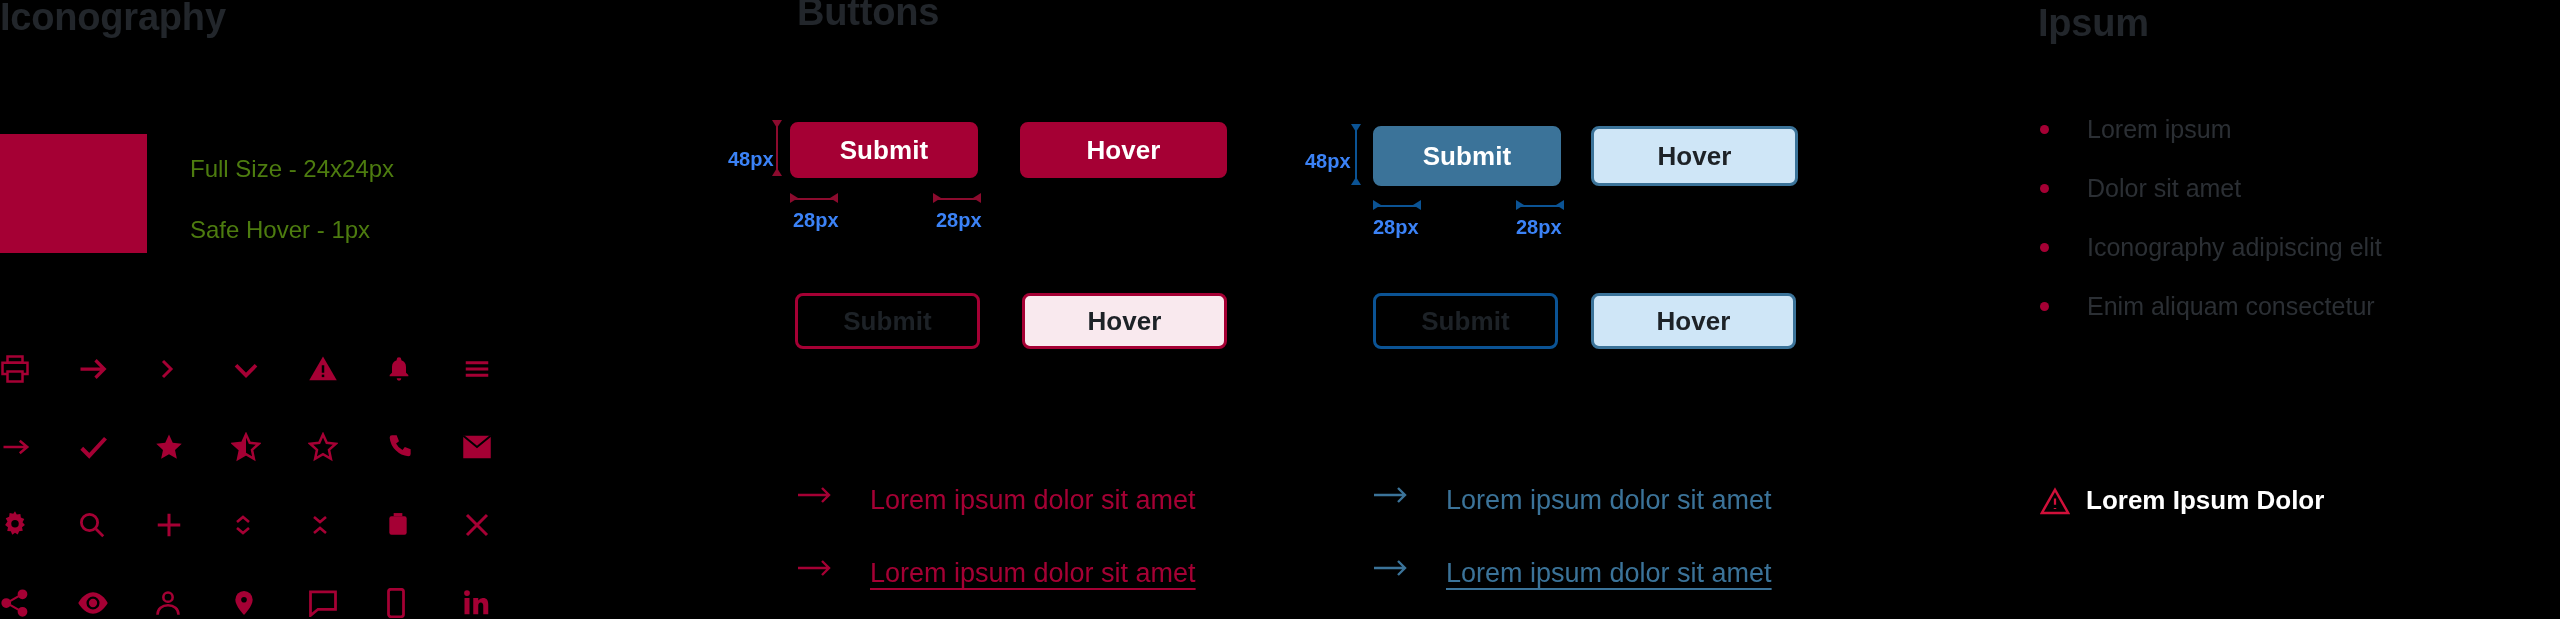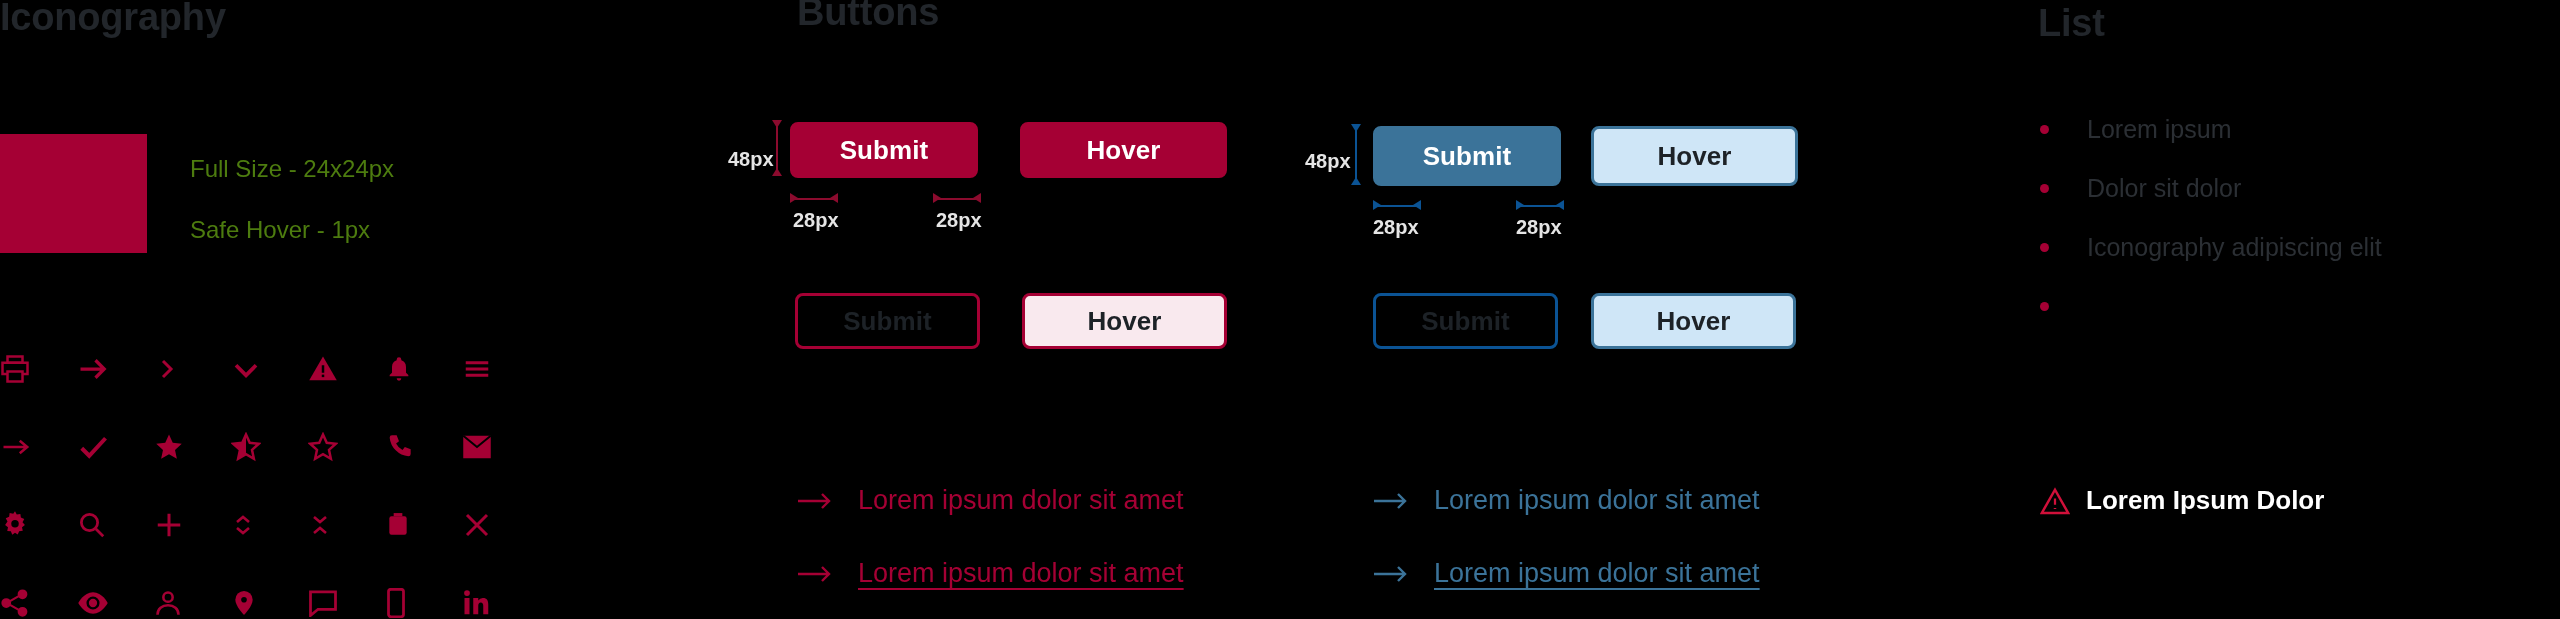--- a/index.html
+++ b/index.html
@@ -80,21 +80,21 @@
   #btn-b-submit { left: 1373px; top: 126px; width: 188px; height: 60px; }
   #btn-b-hover  { left: 1591px; top: 126px; width: 207px; height: 60px; }
   #btn-b-submit-out { left: 1373px; top: 293px; width: 185px; height: 56px; }
   #btn-b-hover-soft { left: 1591px; top: 293px; width: 205px; height: 56px; }
 
   
   .dim-label {
     position: absolute;
     font-size: 20px;
     font-weight: 700;
-    color: #e5e5e5;
+    color: #3b82f6;
     white-space: nowrap;
   }
   .dim-line-v { position: absolute; width: 2px; }
   .dim-line-h { position: absolute; height: 2px; }
   .tri { position: absolute; width: 0; height: 0; }
 
   .crimson-dim { background: #8c0b2e; }
   .blue-dim    { background: #0b5394; }
 
   
@@ -125,21 +125,21 @@
   #b-htri1b  { left: 1413px; top: 200px; border-top: 5px solid transparent; border-bottom: 5px solid transparent; border-right: 8px solid #0b5394; }
 
   #b-hline2  { left: 1518px; top: 205px; width: 45px; }
   #b-hlabel2 { left: 1516px; top: 216px; }
   #b-htri2a  { left: 1516px; top: 200px; border-top: 5px solid transparent; border-bottom: 5px solid transparent; border-left: 8px solid #0b5394; }
   #b-htri2b  { left: 1556px; top: 200px; border-top: 5px solid transparent; border-bottom: 5px solid transparent; border-right: 8px solid #0b5394; }
 
   
   .link-row {
     position: absolute;
-    display: flex; align-items: center; gap: 26px;
+    display: flex; gap: 38px;
     font-size: 27px;
     white-space: nowrap;
   }
   .link-crimson { color: #a50034; }
   .link-blue    { color: #3b7399; }
   .link-text.underline { text-decoration: underline; text-underline-offset: 6px; }
   .link-arrow svg { display: block; }
 
   #link-c-1 { left: 798px;  top: 485px; }
   #link-c-2 { left: 798px;  top: 558px; }
@@ -425,37 +425,38 @@
 
   <div class="link-row link-blue" id="link-b-2">
     <span class="link-arrow">
       <svg width="34" height="20" viewBox="0 0 34 20" fill="none" stroke="#3b7399" stroke-width="2.4">
         <path d="M0 10h31M24 3l7 7-7 7"></path>
       </svg>
     </span>
     <span class="link-text underline">Lorem ipsum dolor sit amet</span>
   </div>
 
-  <div class="section-title" id="list-title">List</div>
+  <div class="section-title" id="list-title">Ipsum</div>
 
   <div id="bullet-list">
     <div class="bullet-item">
       <span class="bullet-dot"></span>
       <span>Lorem ipsum</span>
     </div>
     <div class="bullet-item">
       <span class="bullet-dot"></span>
-      <span>Dolor sit dolor</span>
+      <span>Dolor sit amet</span>
     </div>
     <div class="bullet-item">
       <span class="bullet-dot"></span>
       <span>Iconography adipiscing elit</span>
     </div>
     <div class="bullet-item">
       <span class="bullet-dot"></span>
+      <span>Enim aliquam consectetur</span>
     </div>
   </div>
 
   <div id="alert">
     <div id="alert-head">
       <span class="alert-icon">
         <svg width="30" height="28" viewBox="0 0 24 22" fill="none" stroke="#d0103a" stroke-width="2">
           <path d="M12 2L22.5 20.5h-21z"></path>
           <path d="M12 9v5" stroke-width="1.8"></path>
           <path d="M12 16.6v.8" stroke-width="2"></path>

